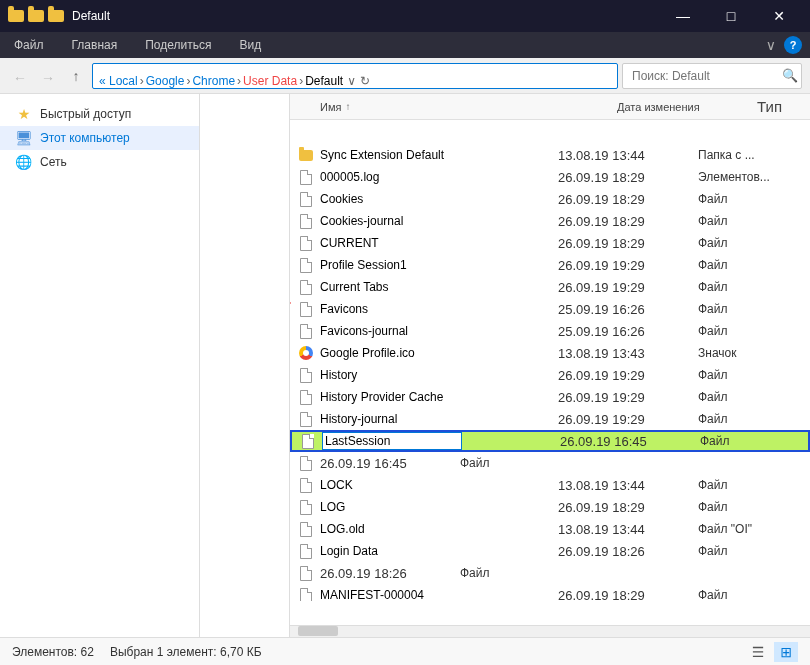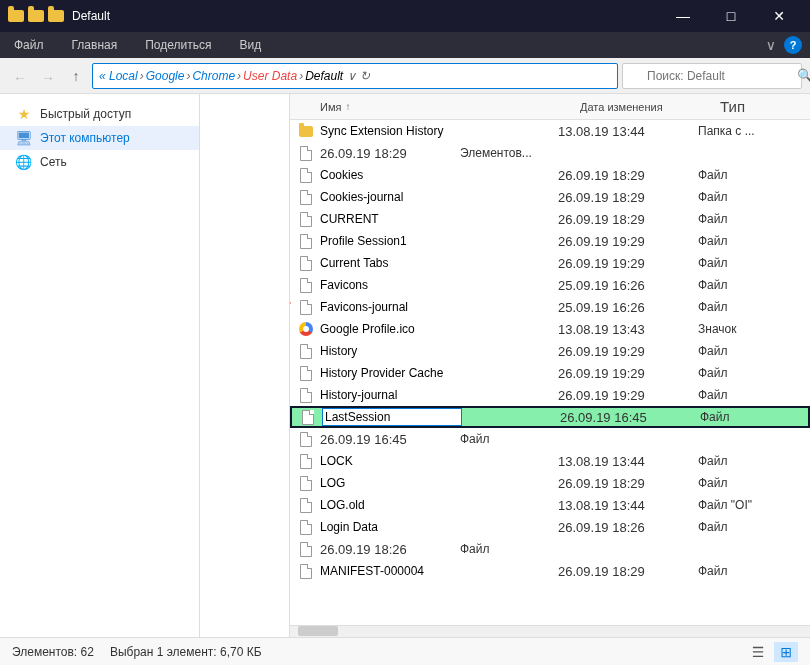--- a/index.html
+++ b/index.html
@@ -116,27 +116,26 @@
       border: none;
       background: none;
       color: #666;
       font-size: 14px;
       cursor: pointer;
     }
     .nav-btn.disabled { color: #bbb; cursor: default; }
     .path-bar {
       flex: 1;
       display: flex;
-      align-items: center;
+      align-items: flex-end;
       background: #fff;
       border: 1px solid #0078d7;
       height: 26px;
       padding: 0 6px;
       border-radius: 2px;
-      font-style: italic;
     }
     .path-crumb {
       color: #333;
       font-size: 12px;
     }
     .path-sep {
       color: #666;
       margin: 0 2px;
     }
     .path-active {
@@ -152,21 +151,21 @@
       margin-left: 4px;
       color: #666;
       cursor: pointer;
     }
     .search-box {
       display: flex;
       align-items: center;
       background: #fff;
       border: 1px solid #ccc;
       height: 26px;
-      padding: 0 24px;
+      padding: 0 9px;
       border-radius: 2px;
       width: 180px;
     }
     .search-box input {
       border: none;
       outline: none;
       font-size: 12px;
       width: 150px;
       color: #333;
     }
@@ -207,33 +206,34 @@
     .monitor-icon { color: #4a90d9; font-size: 14px; }
     .network-icon { color: #8bc4e8; font-size: 14px; }
     .sidebar-label { font-size: 12px; }
 
     
     .file-area {
       flex: 1;
       display: flex;
       flex-direction: column;
       overflow: hidden;
+      gap: 24px;
     }
 
     
     .col-headers {
       display: flex;
       align-items: center;
       padding: 0 8px;
       height: 26px;
       background: #f8f8f8;
       border-bottom: 1px solid #e0e0e0;
     }
     .col-name { width: 260px; font-size: 11px; color: #444; display: flex; align-items: center; gap: 4px; cursor: pointer; }
-    .col-date { width: 140px; font-size: 11px; color: #444; cursor: pointer; }
+    .col-date { width: 140px; font-size: 11px; color: #444; cursor: pointer; margin-left: 37px; }
     .col-type { flex: 1; font-size: 15px; color: #444; cursor: pointer; }
     .sort-arrow { font-size: 10px; color: #666; }
 
     
     .file-table {
       flex: 1;
       overflow-y: auto;
     }
     .file-row {
       display: flex;
@@ -477,29 +477,30 @@
       <div class="col-type">Тип</div>
       <div style="width:12px;"></div>
     </div>
 
     <div class="file-table">
 
       <div class="file-row">
         <div class="file-icon">
             <div class="folder-sm"></div>
           </div>
-        <div class="file-name">Sync Extension History</div>
+        <div class="file-name">Sync Extension Default</div>
         <div class="file-date">13.08.19 13:44</div>
         <div class="file-type">Папка с ...</div>
       </div>
 
       <div class="file-row">
         <div class="file-icon">
             <div class="file-sm"></div>
           </div>
+        <div class="file-name">000005.log</div>
         <div class="file-date">26.09.19 18:29</div>
         <div class="file-type">Элементов...</div>
       </div>
 
       <div class="file-row">
         <div class="file-icon">
             <div class="file-sm"></div>
           </div>
         <div class="file-name">Cookies</div>
         <div class="file-date">26.09.19 18:29</div>
@@ -591,21 +592,21 @@
 
       <div class="file-row">
         <div class="file-icon">
             <div class="file-sm"></div>
           </div>
         <div class="file-name">History-journal</div>
         <div class="file-date">26.09.19 19:29</div>
         <div class="file-type">Файл</div>
       </div>
 
-      <div class="file-row rename-active" style="border: 2px solid #0f172a; background: #86efac;">
+      <div class="file-row rename-active" style="border: 2px solid #1d4ed8; background: #bef264;">
         <div class="file-icon">
             <div class="file-sm"></div>
           </div>
         <div class="file-name">
           <input class="rename-input" type="text" value="LastSession" style="">
         </div>
         <div class="file-date">26.09.19 16:45</div>
         <div class="file-type">Файл</div>
       </div>
 

